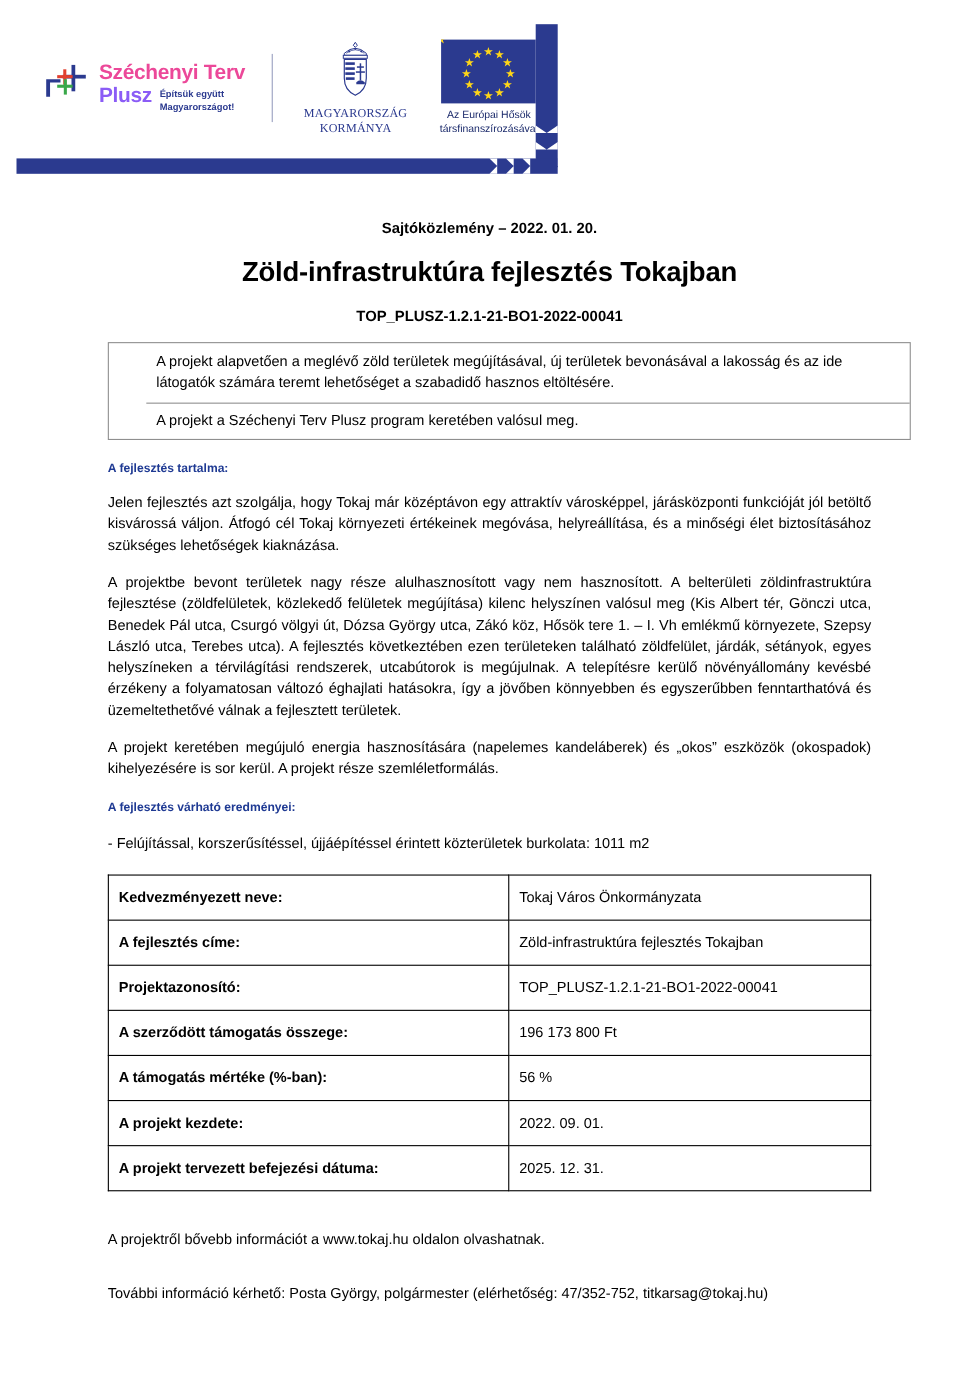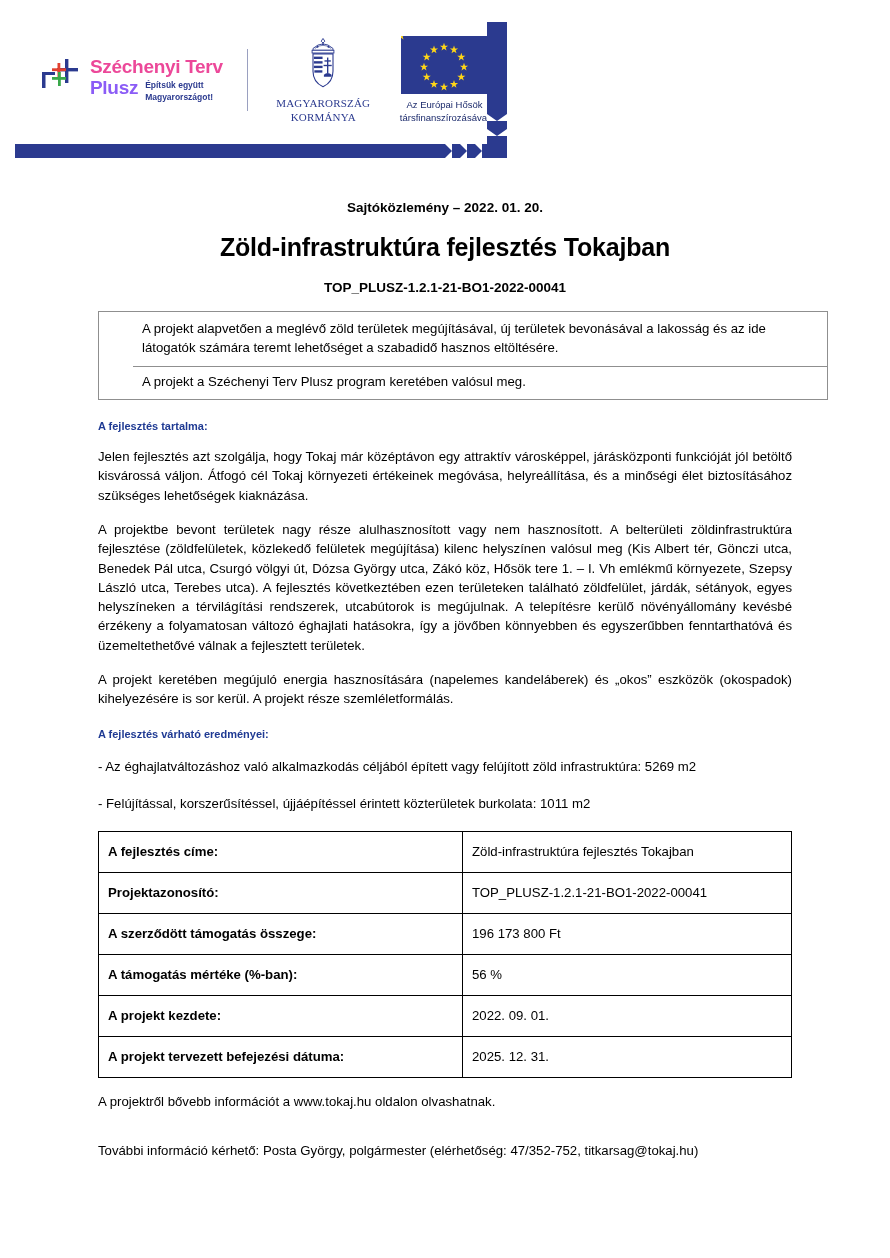--- a/index.html
+++ b/index.html
@@ -239,21 +239,21 @@
     width: 345px;
     font-weight: bold;
   }
 
   
   .foot {
     font-size: 13.2px;
     line-height: 1.45;
     margin-top: 30px;
   }
-  .foot.first { margin-top: 14px; }
+  .foot.first { margin-top: 34px; }
 </style>
 </head>
 <body>
 
 <div class="header">
 
   <div class="logo-row">
 
     <div class="szt-block">
       <div class="szt-mark">
@@ -369,25 +369,28 @@
     <div class="intro-cell">A projekt alapvetően a meglévő zöld területek megújításával, új területek bevonásával a lakosság és az ide látogatók számára teremt lehetőséget a szabadidő hasznos eltöltésére.</div>
     <div class="intro-cell">A projekt a Széchenyi Terv Plusz program keretében valósul meg.</div>
   </div>
 
   <div class="sec-head">A fejlesztés tartalma:</div>
   <p class="body indent">Jelen fejlesztés azt szolgálja, hogy Tokaj már középtávon egy attraktív városképpel, járásközponti funkcióját jól betöltő kisvárossá váljon. Átfogó cél Tokaj környezeti értékeinek megóvása, helyreállítása, és a minőségi élet biztosításához szükséges lehetőségek kiaknázása.</p>
   <p class="body">A projektbe bevont területek nagy része alulhasznosított vagy nem hasznosított. A belterületi zöldinfrastruktúra fejlesztése (zöldfelületek, közlekedő felületek megújítása) kilenc helyszínen valósul meg (Kis Albert tér, Gönczi utca, Benedek Pál utca, Csurgó völgyi út, Dózsa György utca, Zákó köz, Hősök tere 1. – I. Vh emlékmű környezete, Szepsy László utca, Terebes utca). A fejlesztés következtében ezen területeken található zöldfelület, járdák, sétányok, egyes helyszíneken a térvilágítási rendszerek, utcabútorok is megújulnak. A telepítésre kerülő növényállomány kevésbé érzékeny a folyamatosan változó éghajlati hatásokra, így a jövőben könnyebben és egyszerűbben fenntarthatóvá és üzemeltethetővé válnak a fejlesztett területek.</p>
   <p class="body">A projekt keretében megújuló energia hasznosítására (napelemes kandeláberek) és „okos” eszközök (okospadok) kihelyezésére is sor kerül. A projekt része szemléletformálás.</p>
 
   <div class="sec-head">A fejlesztés várható eredményei:</div>
-  <p class="result">- Az éghajlatváltozáshoz való alkalmazkodás céljából épített vagy felújított zöld infrastruktúra: 5269 m2</p>
   <p class="result">- Felújítással, korszerűsítéssel, újjáépítéssel érintett közterületek burkolata: 1011 m2</p>
 
   <table class="facts">
     <tbody>
+      <tr>
+        <td class="lbl">Kedvezményezett neve:</td>
+        <td>Tokaj Város Önkormányzata</td>
+      </tr>
       <tr>
         <td class="lbl">A fejlesztés címe:</td>
         <td>Zöld-infrastruktúra fejlesztés Tokajban</td>
       </tr>
       <tr>
         <td class="lbl">Projektazonosító:</td>
         <td>TOP_PLUSZ-1.2.1-21-BO1-2022-00041</td>
       </tr>
       <tr>
         <td class="lbl">A szerződött támogatás összege:</td>

